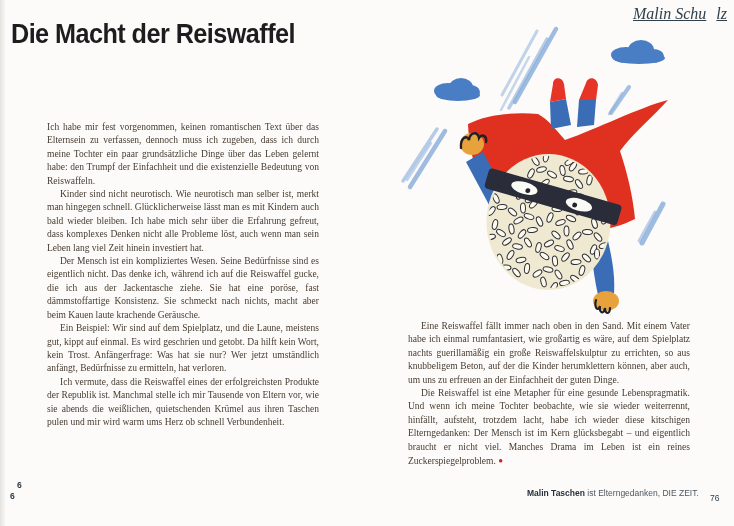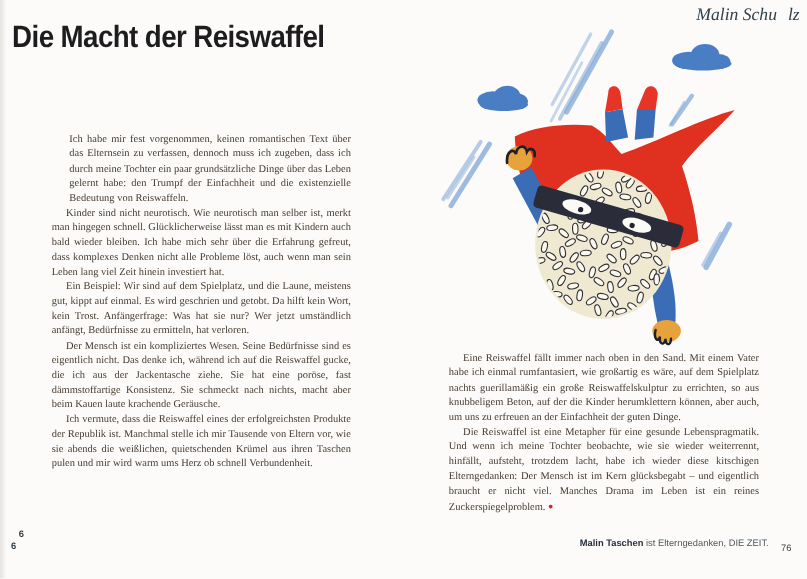--- a/index.html
+++ b/index.html
@@ -7,27 +7,27 @@
        font-family:"Liberation Serif", serif;}
   .page-edge{position:absolute;left:0;top:0;width:6px;height:526px;
       background:linear-gradient(90deg,#e3e2df,rgba(252,251,249,0));}
   .spread{position:absolute;inset:0;}
 
   .title{position:absolute;left:11px;top:18px;margin:0;
       font-family:"Liberation Sans", sans-serif;font-weight:700;font-size:28px;
       letter-spacing:-0.6px;color:#1d1d1f;transform:scaleX(0.9);transform-origin:left top;
       white-space:nowrap;}
   .author{position:absolute;left:633px;top:5px;width:101px;
-      font-style:italic;font-size:16px;color:#30404d;white-space:nowrap;}
+      font-style:italic;font-size:16px;color:#30404d;white-space:nowrap;text-decoration:underline;}
   .author .gap{display:inline-block;width:10px;}
 
   .col{position:absolute;font-size:9.5px;line-height:13.4px;color:#463b30;
       text-align:justify;}
   .col p{margin:0;text-indent:13px;}
-  .col p.no-indent{text-indent:0;margin-left:16px;}
+  .col p.no-indent{text-indent:0;}
   .col-left{left:47px;top:121px;width:272px;}
   .col-right{left:408px;top:320px;width:282px;}
   .end-dot{color:#d2232a;font-size:8px;vertical-align:1px;}
 
   .footer{position:absolute;left:527px;top:488px;
       font-family:"Liberation Sans", sans-serif;font-size:8.5px;color:#4d5761;white-space:nowrap;}
   .footer b{color:#27313c;}
   .pagenum{position:absolute;font-family:"Liberation Sans", sans-serif;
       font-weight:700;font-size:8.5px;color:#2e3b46;}
   .pn-left-a{left:17px;top:480px;}
@@ -40,22 +40,22 @@
 <body>
 
 <div class="spread">
   <div class="page-edge"></div>
 
   <h1 class="title">Die Macht der Reiswaffel</h1>
 
   <div class="col col-left">
     <p class="no-indent">Ich habe mir fest vorgenommen, keinen romantischen Text über das Elternsein zu verfassen, dennoch muss ich zugeben, dass ich durch meine Tochter ein paar grundsätzliche Dinge über das Leben gelernt habe: den Trumpf der Einfachheit und die existenzielle Bedeutung von Reiswaffeln.</p>
     <p>Kinder sind nicht neurotisch. Wie neurotisch man selber ist, merkt man hingegen schnell. Glücklicherweise lässt man es mit Kindern auch bald wieder bleiben. Ich habe mich sehr über die Erfahrung gefreut, dass komplexes Denken nicht alle Probleme löst, auch wenn man sein Leben lang viel Zeit hinein investiert hat.</p>
+    <p>Der Mensch ist ein kompliziertes Wesen. Seine Bedürfnisse sind es eigentlich nicht. Das denke ich, während ich auf die Reiswaffel gucke, die ich aus der Jackentasche ziehe. Sie hat eine poröse, fast dämmstoffartige Konsistenz. Sie schmeckt nach nichts, macht aber beim Kauen laute krachende Geräusche.</p>
     <p>Ein Beispiel: Wir sind auf dem Spielplatz, und die Laune, meistens gut, kippt auf einmal. Es wird geschrien und getobt. Da hilft kein Wort, kein Trost. Anfängerfrage: Was hat sie nur? Wer jetzt umständlich anfängt, Bedürfnisse zu ermitteln, hat verloren.</p>
-    <p>Der Mensch ist ein kompliziertes Wesen. Seine Bedürfnisse sind es eigentlich nicht. Das denke ich, während ich auf die Reiswaffel gucke, die ich aus der Jackentasche ziehe. Sie hat eine poröse, fast dämmstoffartige Konsistenz. Sie schmeckt nach nichts, macht aber beim Kauen laute krachende Geräusche.</p>
     <p>Ich vermute, dass die Reiswaffel eines der erfolgreichsten Produkte der Republik ist. Manchmal stelle ich mir Tausende von Eltern vor, wie sie abends die weißlichen, quietschenden Krümel aus ihren Taschen pulen und mir wird warm ums Herz ob schnell Verbundenheit.</p>
   </div>
 
   <span class="pagenum pn-left-a">6</span>
   <span class="pagenum pn-left-b">6</span>
 
   <div class="author">
     <span>Malin Schu</span><span class="gap"></span><span>lz</span>
   </div>
 

